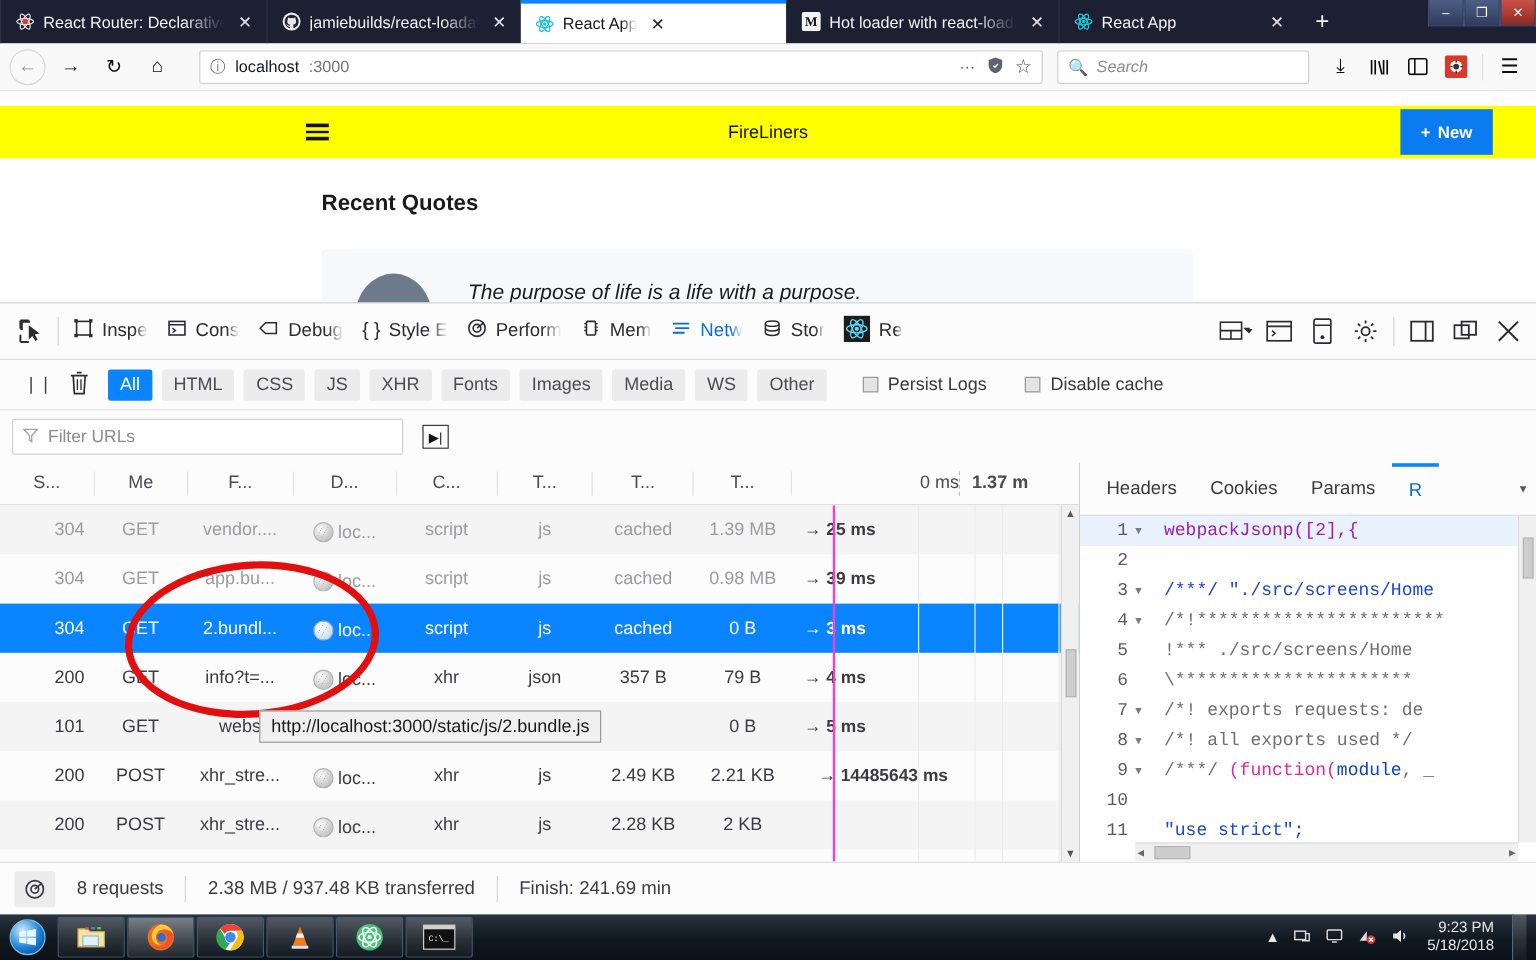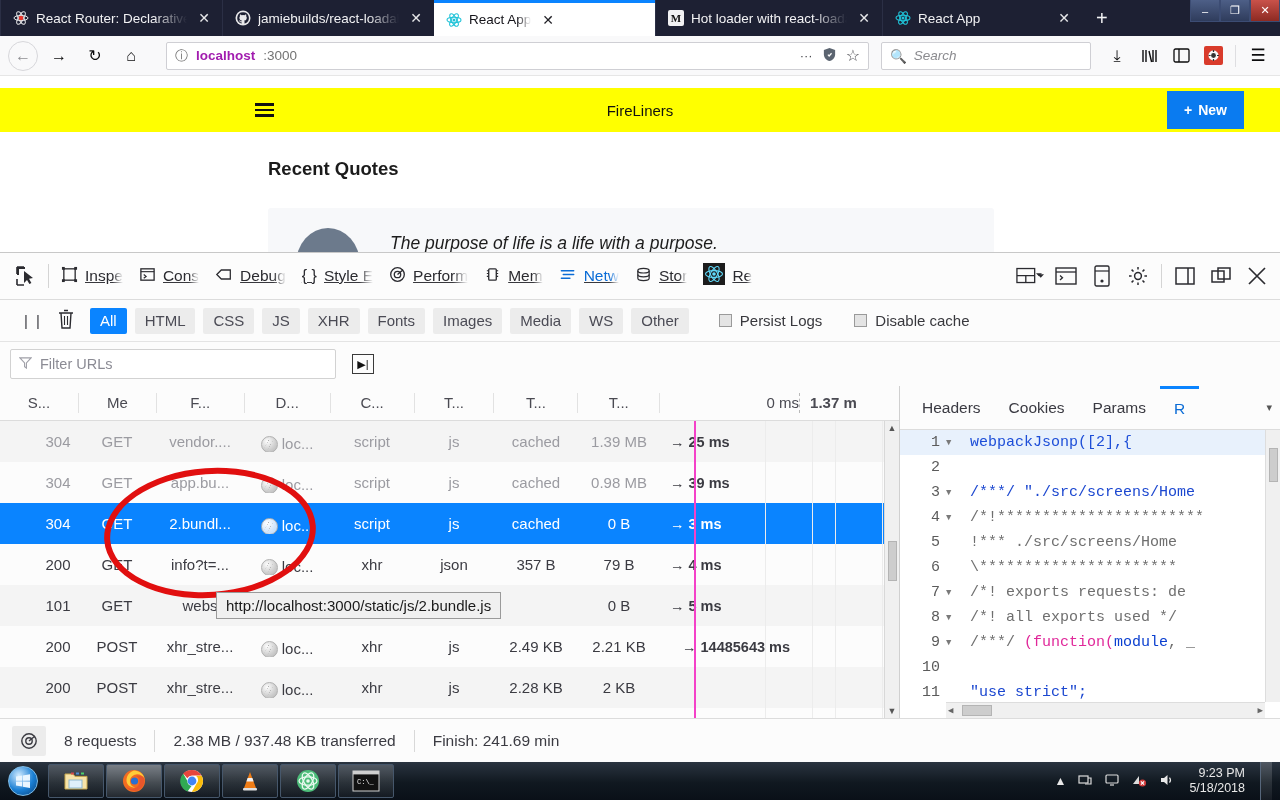--- a/index.html
+++ b/index.html
@@ -46,21 +46,21 @@
   }
   .navbtn { width: 30px; height: 30px; display: flex; align-items: center; justify-content: center;
             color: #0c0c0d; font-size: 16px; }
   .navbtn.back { color: #8e8e92; border: 1px solid #d7d7db; border-radius: 50%; }
   .urlbar {
     flex: 1 1 auto; height: 28px; background: #fff; border: 1px solid #cfcfd4; border-radius: 2px;
     display: flex; align-items: center; gap: 8px; padding: 0 8px; margin: 0 6px 0 14px;
     font-size: 13.5px; color: #0c0c0d;
   }
   .urlbar .ident { color: #737373; font-size: 13px; }
-  .url-host { color: #a21caf; font-weight: bold; }
+  .url-host { color: #0f172a; }
   .url-port { color: #737373; }
   .urlbar .spacer { flex: 1; }
   .urlbar .trail { display: flex; align-items: center; gap: 9px; color: #4a4a4f; font-size: 13px;}
   .searchbar {
     width: 210px; height: 28px; background: #fff; border: 1px solid #cfcfd4; border-radius: 2px;
     display: flex; align-items: center; gap: 7px; padding: 0 8px; font-size: 13.5px; color: #8b8b8f;
     font-style: italic;
   }
   .navicons { display: flex; align-items: center; gap: 4px; margin-left: 6px;}
   .navicons .navbtn { width: 28px; }
@@ -96,21 +96,21 @@
     background: #fcfcfc; border-top: 1px solid #c8c8c8;
     display: flex; flex-direction: column;
     font-size: 14.5px; color: #38383d;
   }
   .dt-toolbar {
     height: 47px; display: flex; align-items: center; border-bottom: 1px solid #dcdcdc; padding-left: 8px;
     background: #fcfcfc;
   }
   .dt-picker { width: 36px; height: 30px; display:flex; align-items:center; justify-content:center; }
   .dt-divider { width: 1px; height: 24px; background: #d4d4d4; margin: 0 4px; }
-  .dt-tabs { display: flex; align-items: center; flex: 1 1 auto; overflow: hidden; text-decoration: underline; }
+  .dt-tabs { display: flex; align-items: center; flex: 1 1 auto; overflow: hidden; }
   .dt-tab {
     display: flex; align-items: center; gap: 7px; padding: 0 8px; height: 36px; font-size: 15.5px;
     color: #2b2b30; max-width: 101px; overflow: hidden; white-space: nowrap; flex: 0 0 auto;
   }
   .dt-tab .lbl {
     -webkit-mask-image: linear-gradient(to right, #000 72%, transparent 100%);
     mask-image: linear-gradient(to right, #000 72%, transparent 100%);
   }
   .dt-tab.selected { color: #0a6cd6; }
   .dt-right { display: flex; align-items: center; gap: 2px; padding-right: 6px; }
@@ -196,21 +196,21 @@
           font-size: 15px; background: #fff; }
   .code-line { display: flex; height: 25px; align-items: center; white-space: nowrap; }
   .code-line.hl { background: #e8f1fc; }
   .gutter { width: 46px; text-align: right; color: #5b5b5b; flex: 0 0 46px; padding-right: 6px; }
   .fold { width: 14px; flex: 0 0 14px; color: #7a7a7a; font-size: 9px; }
   .codetxt { padding-left: 10px; color: #3d3d3d; }
   .kw-fn { color: #e0289a; }
   .kw-var { color: #0a3fd0; }
   .str { color: #1b47d0; }
   .cm { color: #6f6f6f; }
-  .pur { color: #1d4ed8; }
+  .pur { color: #a21caf; }
   .code-vscroll { position: absolute; right: 0; top: 0; bottom: 16px; width: 15px; background: #f0f0f0;
                   border-left: 1px solid #ddd; }
   .code-vscroll .thumb { position: absolute; top: 18px; left: 3px; width: 9px; height: 34px; background: #cdcdcd;
                          border: 1px solid #b4b4b4;}
   .code-hscroll { position: absolute; left: 46px; right: 15px; bottom: 0; height: 16px; background: #f0f0f0;
                   border-top: 1px solid #ddd; display: flex; align-items: center; justify-content: space-between;
                   padding: 0 2px; color: #666; font-size: 9px;}
   .code-hscroll .thumb { position: absolute; left: 16px; width: 30px; height: 11px; background: #cdcdcd;
                          border: 1px solid #b4b4b4;}
 

